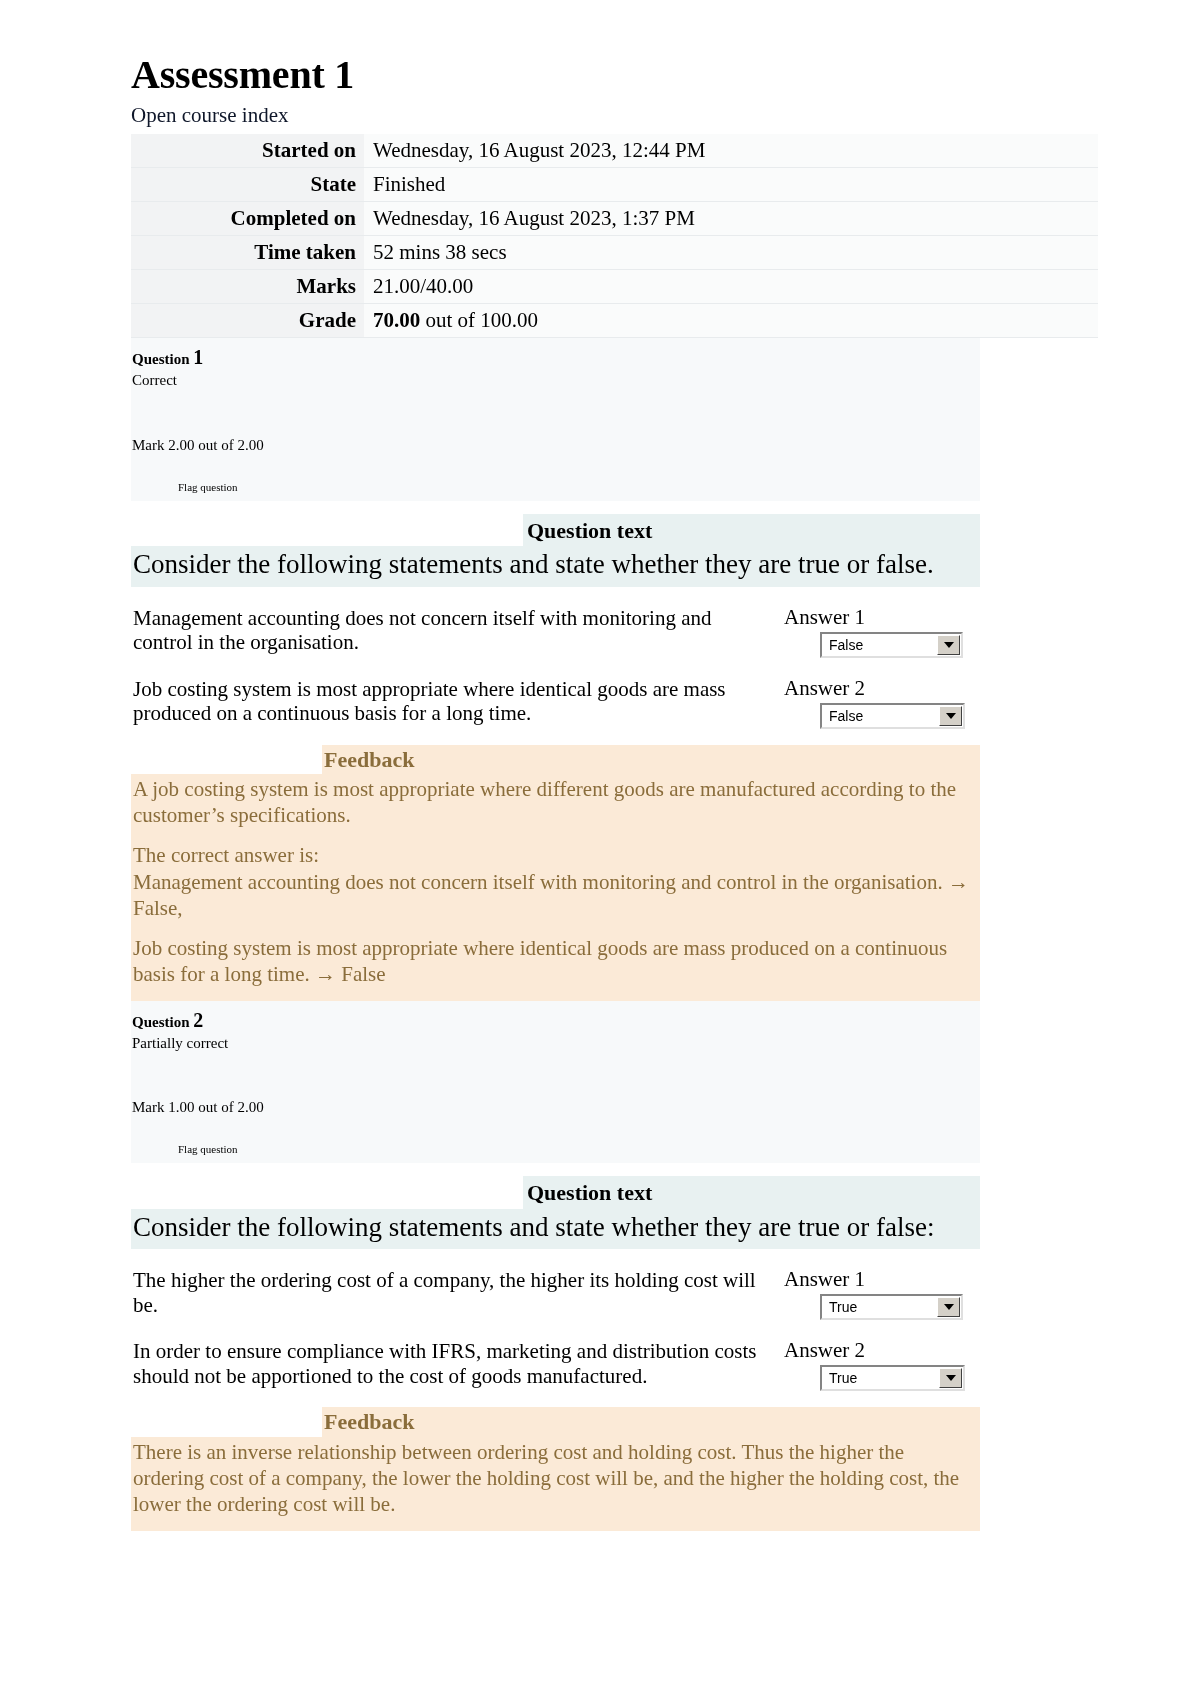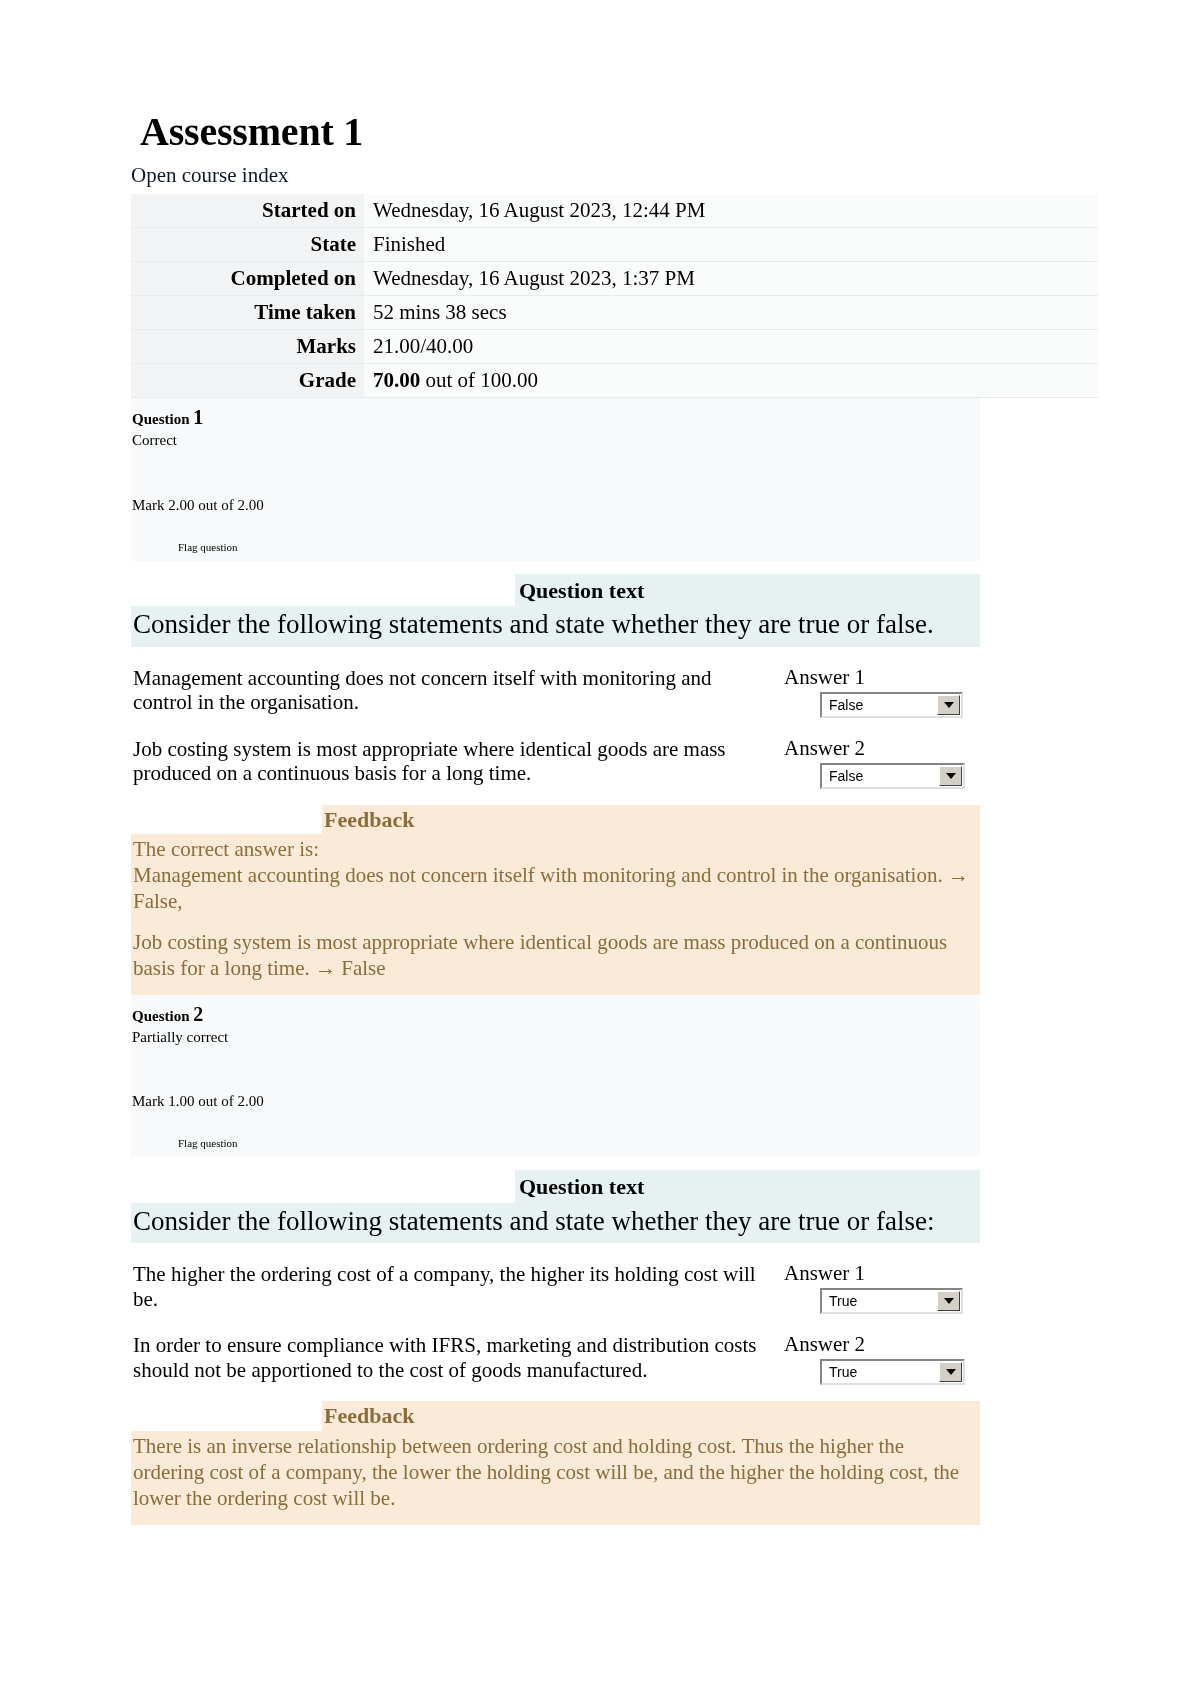--- a/index.html
+++ b/index.html
@@ -20,22 +20,22 @@
     left: 131px;
     top: 0;
     width: 849px;
   }
 
   
   .quiz-title {
     font-size: 40px;
     font-weight: bold;
     line-height: 1.05;
-    margin: 9px;
-    padding-top: 102px;
+    margin: 0;
+    padding-top: 54px;
     letter-spacing: -0.2px;
   }
   .course-index-link {
     font-size: 21px;
     line-height: 1.25;
     margin-top: 6px;
     color: #0f172a;
     text-decoration: none;
     display: block;
   }
@@ -107,20 +107,21 @@
   
   .qtext-wrap {
     width: 849px;
     margin-top: 13px;
   }
   .qtext-label-row {
     background: #e8f1f1;
     padding-left: 193px;
     box-sizing: border-box;
     width: 849px;
+    gap: 8px;
   }
   .qtext-label {
     font-size: 22px;
     font-weight: bold;
     line-height: 1.35;
     display: inline-block;
     background: #e8f1f1;
     padding: 2px 2px 1px 2px;
   }
   .qtext-label-row.split {
@@ -329,20 +330,21 @@
         </div>
       </div>
     </div>
 
     <div class="fb-wrap">
       <div class="fb-label-row">
         <div class="spacer"></div>
         <div class="lbl"><span class="fb-label">Feedback</span></div>
       </div>
       <div class="fb-body">
+        <p>A job costing system is most appropriate where different goods are manufactured according to the customer’s specifications.</p>
         <p class="fb-tight">The correct answer is:</p>
         <p>Management accounting does not concern itself with monitoring and control in the organisation. → False,</p>
         <p>Job costing system is most appropriate where identical goods are mass produced on a continuous basis for a long time. → False</p>
       </div>
     </div>
   </div>
 
   <div class="question-block">
 
     <div class="q-info">

